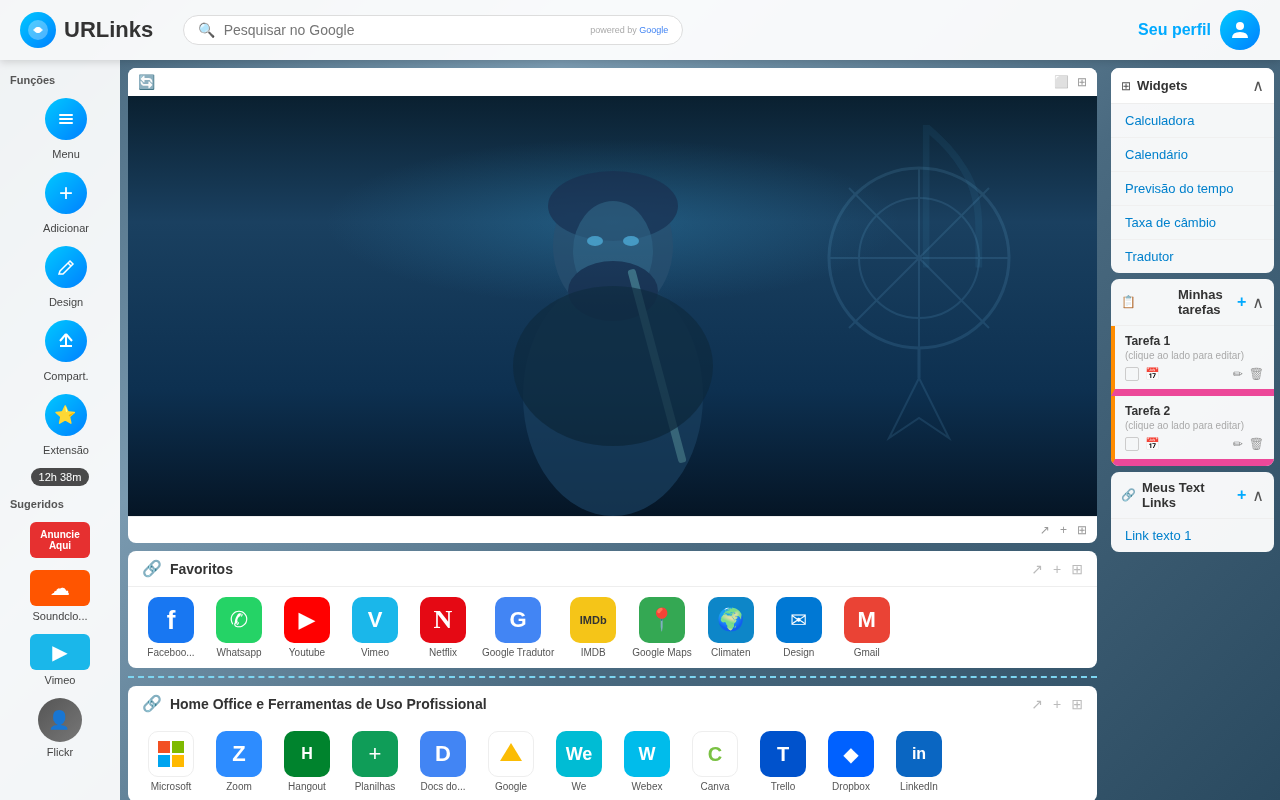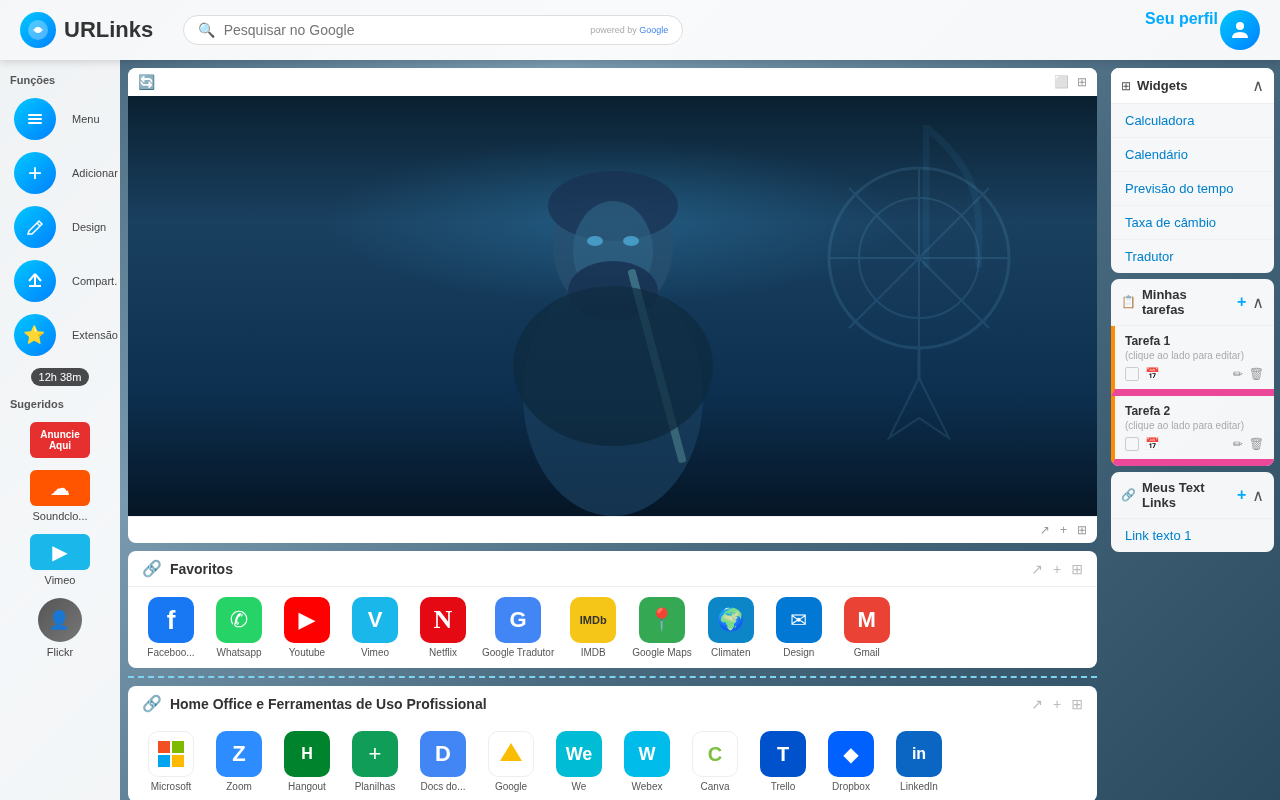--- a/index.html
+++ b/index.html
@@ -38,21 +38,21 @@
       gap: 8px;
     }
     .search-icon { color: #777; font-size: 14px; }
     .search-bar input {
       border: none; outline: none; flex: 1; font-size: 14px; color: #555;
     }
     .powered-by { font-size: 9px; color: #aaa; white-space: nowrap; }
     .powered-google { color: #4285f4; font-size: 9px; }
 
     .profile-section {
-      margin-left: auto; display: flex; align-items: flex-start; gap: 2px;
+      margin-left: auto; display: flex; align-items: center; gap: 9px;
     }
     .profile-text { color: #00aaff; font-size: 16px; font-weight: bold; }
     .profile-avatar {
       width: 40px; height: 40px; border-radius: 50%;
       background: linear-gradient(135deg, #00c8ff, #0080ff);
       display: flex; align-items: center; justify-content: center;
       color: white; font-size: 18px;
     }
 
     
@@ -66,22 +66,22 @@
       width: 120px; background: rgba(255,255,255,0.92);
       display: flex; flex-direction: column; align-items: center;
       padding: 10px 0; gap: 4px;
       overflow-y: auto; flex-shrink: 0;
     }
     .sidebar-section-label {
       font-size: 11px; color: #555; font-weight: bold;
       width: 100%; text-align: left; padding: 4px 10px;
     }
     .sidebar-item {
-      display: flex; flex-direction: row; align-items: center;
-      gap: 16px; cursor: pointer; padding: 4px 8px;
+      display: flex; flex-direction: column; align-items: center;
+      gap: 8px; cursor: pointer; padding: 4px 8px;
       width: 100%;
       margin-left: 12px;
     }
     .sidebar-btn {
       width: 42px; height: 42px; border-radius: 50%;
       background: linear-gradient(135deg, #00c8ff, #0080ff);
       display: flex; align-items: center; justify-content: center;
       color: white; font-size: 18px;
     }
     .sidebar-label { font-size: 11px; color: #444; text-align: center; }
@@ -214,21 +214,21 @@
 
     
     .tasks-section {
       background: rgba(255,255,255,0.95); border-radius: 8px; overflow: hidden;
     }
     .tasks-header {
       display: flex; align-items: center; padding: 8px 10px;
       border-bottom: 1px solid #eee; gap: 6px;
     }
     .tasks-icon { color: #00aaff; font-size: 12px; }
-    .tasks-title { font-size: 13px; font-weight: bold; color: #333; flex: 1; }
+    .tasks-title { font-size: 13px; font-weight: bold; color: #333; flex: 1; margin-left: 36px; }
     .tasks-add { color: #00aaff; cursor: pointer; font-size: 16px; font-weight: bold; }
     .tasks-collapse { color: #555; cursor: pointer; }
 
     .task-item {
       padding: 8px 10px; border-bottom: 7px solid #ec4899;
       position: relative; border-left: 4px solid #ff8c00;
     }
     .task-name { font-size: 12px; font-weight: bold; color: #333; }
     .task-hint { font-size: 10px; color: #aaa; margin-top: 2px; }
     .task-actions {

